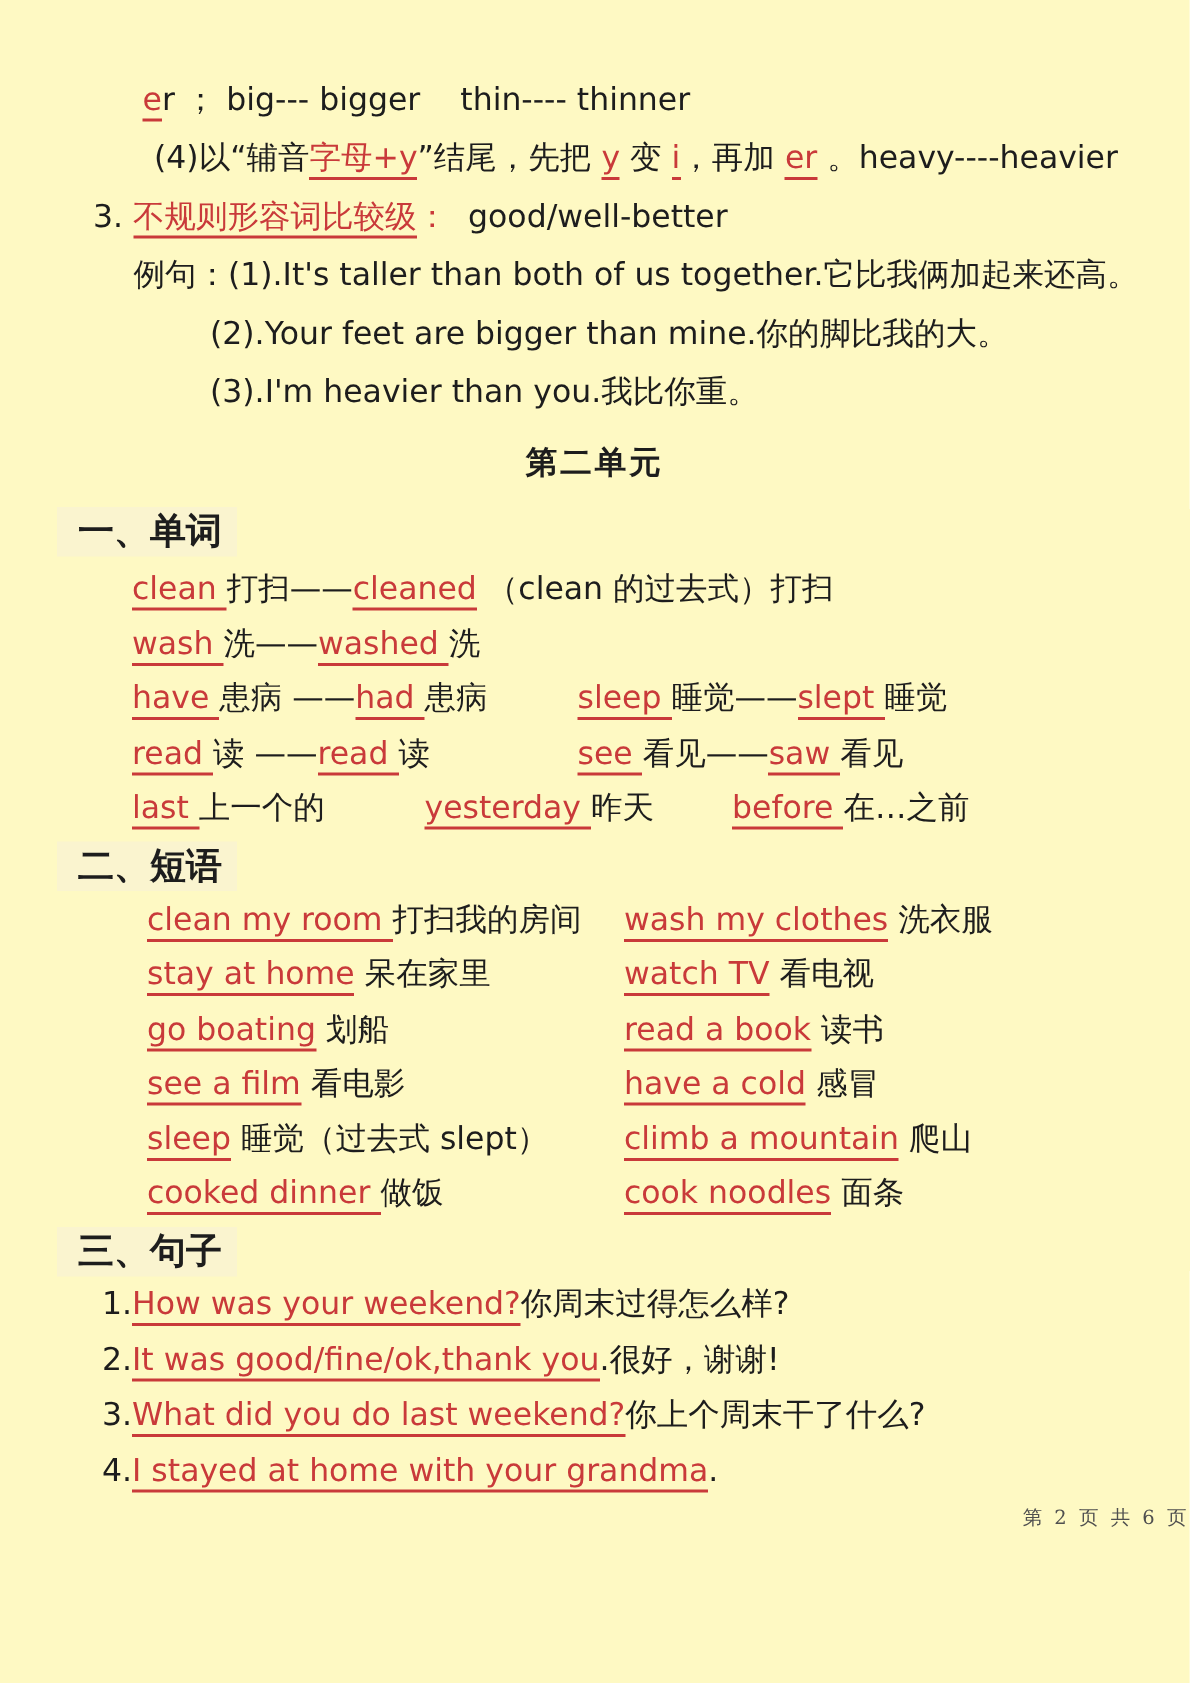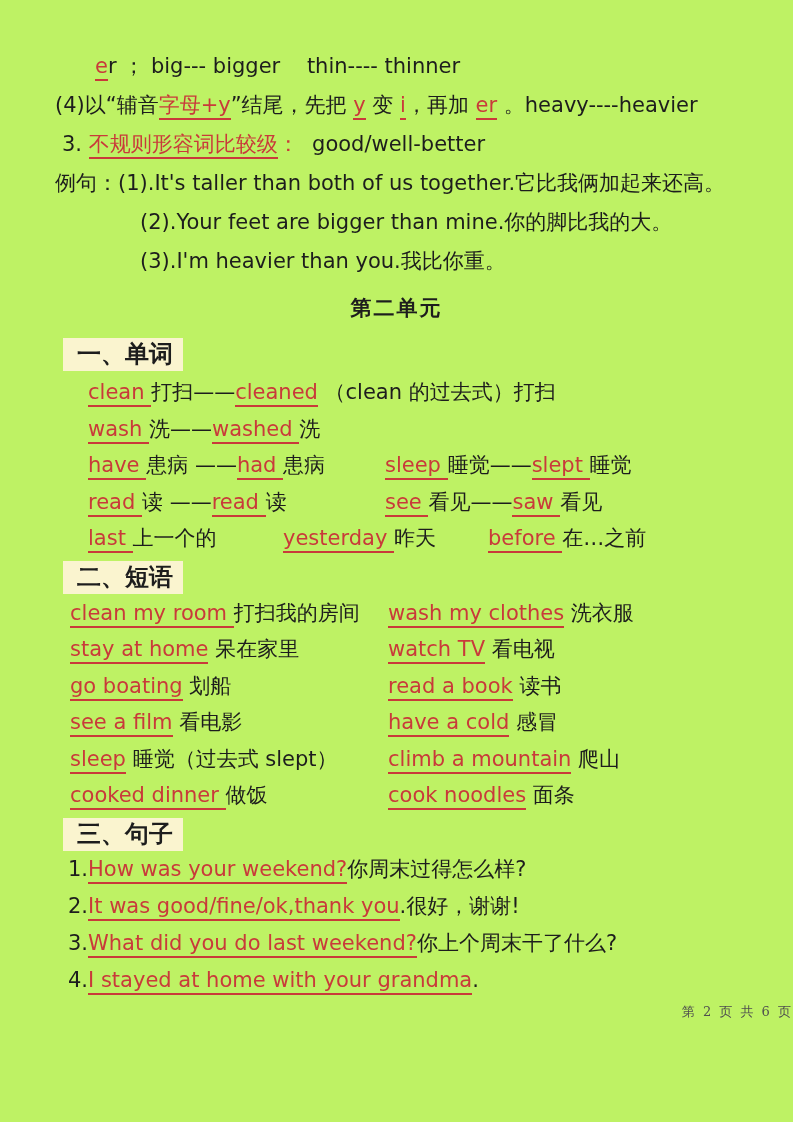--- a/index.html
+++ b/index.html
@@ -13,31 +13,31 @@
   body{
     width:793px;height:1122px;
     font-family:"DejaVu Sans","Liberation Sans",sans-serif;
     color:var(--txt);
     overflow:hidden;
     position:relative;
   }
   .page{
     width:793px;height:1122px;
     padding-top:52px;
-    background:#bef264;
+    background:#fef9c3;
   }
   
   .nline{
     height:39px;
     font-size:21px;
     line-height:28px;
     white-space:pre-wrap;
   }
   .ind-a{padding-left:95px;}
-  .ind-b{padding-left:55px;}
+  .ind-b{padding-left:55px;text-align:center;}
   .ind-c{padding-left:62px;}
   .ind-d{padding-left:140px;}
   
   .unit-title{
     height:52px;
     text-align:center;
     font-size:21px;
     font-weight:bold;
     line-height:44px;
     letter-spacing:2px;
@@ -46,34 +46,33 @@
   .sec-h{height:40px;padding-left:38px;}
   .sec-h.h2{height:38px;}
   .sec-h.h3{height:37px;}
   .hl{
     display:inline-block;
     background:var(--hl);
     font-weight:bold;
     font-size:24px;
     line-height:30px;
     padding:1px 10px 2px 14px;
-    margin-left:25px;
   }
   
   .wrow{
     display:flex;
     padding-left:88px;
     height:36.5px;
     font-size:21px;
     line-height:28px;
     align-items:flex-start;
   }
   .prow{
     display:flex;
-    padding-left:70px;
+    padding-left:98px;
     height:36.5px;
     font-size:21px;
     line-height:28px;
     align-items:flex-start;
   }
   .cell{white-space:pre-wrap;flex:1 1 auto;}
   .w-c1{width:297px;flex:none;}
   .w3-c1{width:195px;flex:none;}
   .w3-c2{width:205px;flex:none;}
   .p-c1{width:318px;flex:none;}

